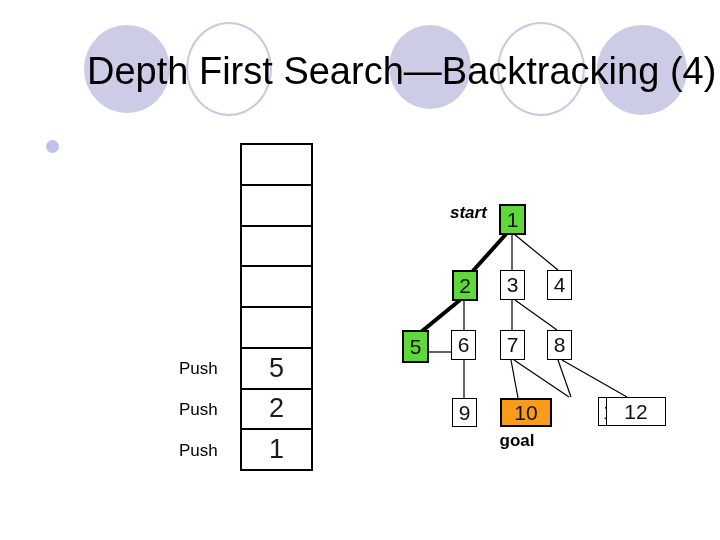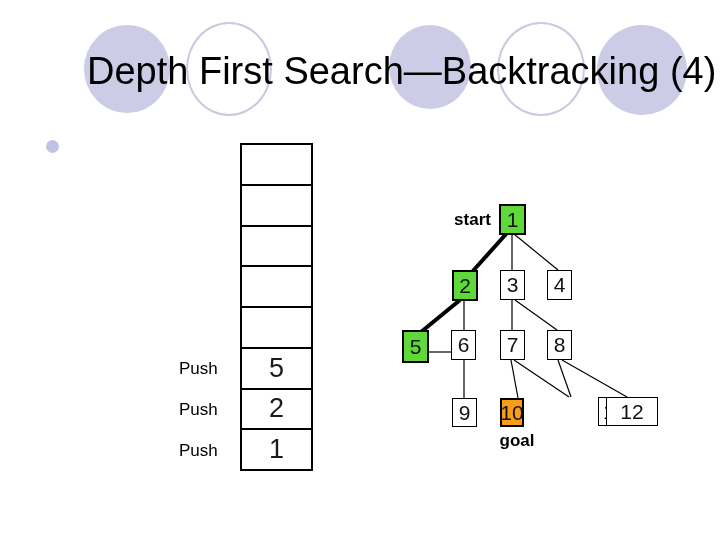--- a/index.html
+++ b/index.html
@@ -51,21 +51,21 @@
   .node{
     position:absolute;box-sizing:border-box;
     border:1.5px solid #000;background:#fff;
     display:flex;align-items:center;justify-content:center;
     font-size:21px;color:#111;z-index:2;
   }
   .tree-label{
     position:absolute;font-size:17px;font-weight:bold;color:#000;
     line-height:18px;z-index:2;
   }
-  .tree-label.start{left:450px;top:211px;width:45px;text-align:center;}
+  .tree-label.start{left:450px;top:204px;width:45px;text-align:left;font-style:italic;}
   .tree-label.goal{left:498px;top:432px;width:38px;text-align:center;}
 </style>
 </head>
 <body>
 
 <div class="slide">
 
   <div class="decor filled" style="left:84px;top:25px;width:86px;height:88px;"></div>
   <div class="decor outlined" style="left:186px;top:22px;width:82px;height:90px;"></div>
   <div class="decor filled" style="left:389px;top:25px;width:82px;height:84px;"></div>
@@ -112,17 +112,17 @@
 
   <div class="node" style="left: 499px; top: 204px; width: 27px; height: 31px; border-width: 2px; background: rgb(95, 216, 58);">1</div>
   <div class="node" style="left: 452px; top: 270px; width: 26px; height: 31px; border-width: 2px; background: rgb(95, 216, 58);">2</div>
   <div class="node" style="left: 500px; top: 270px; width: 25px; height: 30px; background: rgb(255, 255, 255);">3</div>
   <div class="node" style="left: 547px; top: 270px; width: 25px; height: 30px; background: rgb(255, 255, 255);">4</div>
   <div class="node" style="left: 402px; top: 330px; width: 27px; height: 33px; border-width: 2px; background: rgb(95, 216, 58);">5</div>
   <div class="node" style="left: 451px; top: 330px; width: 25px; height: 30px; background: rgb(255, 255, 255);">6</div>
   <div class="node" style="left: 500px; top: 330px; width: 25px; height: 30px; background: rgb(255, 255, 255);">7</div>
   <div class="node" style="left: 547px; top: 330px; width: 25px; height: 30px; background: rgb(255, 255, 255);">8</div>
   <div class="node" style="left: 452px; top: 398px; width: 25px; height: 29px; background: rgb(255, 255, 255);">9</div>
-  <div class="node" style="left: 500px; top: 398px; width: 24px; height: 29px; border-width: 2px; background: rgb(248, 156, 26);">10</div>
+  <div class="node" style="left: 500px; top: 398px; width: 52px; height: 29px; border-width: 2px; background: rgb(248, 156, 26);">10</div>
   <div class="node" style="left: 554px; top: 397px; width: 32px; height: 29px; background: rgb(255, 255, 255); margin-left: 44px;">11</div>
-  <div class="node" style="left: 606px; top: 397px; width: 52px; height: 29px; background: rgb(255, 255, 255);">12</div>
+  <div class="node" style="left: 606px; top: 397px; width: 60px; height: 29px; background: rgb(255, 255, 255);">12</div>
 
 </div>
 
 </body></html>

